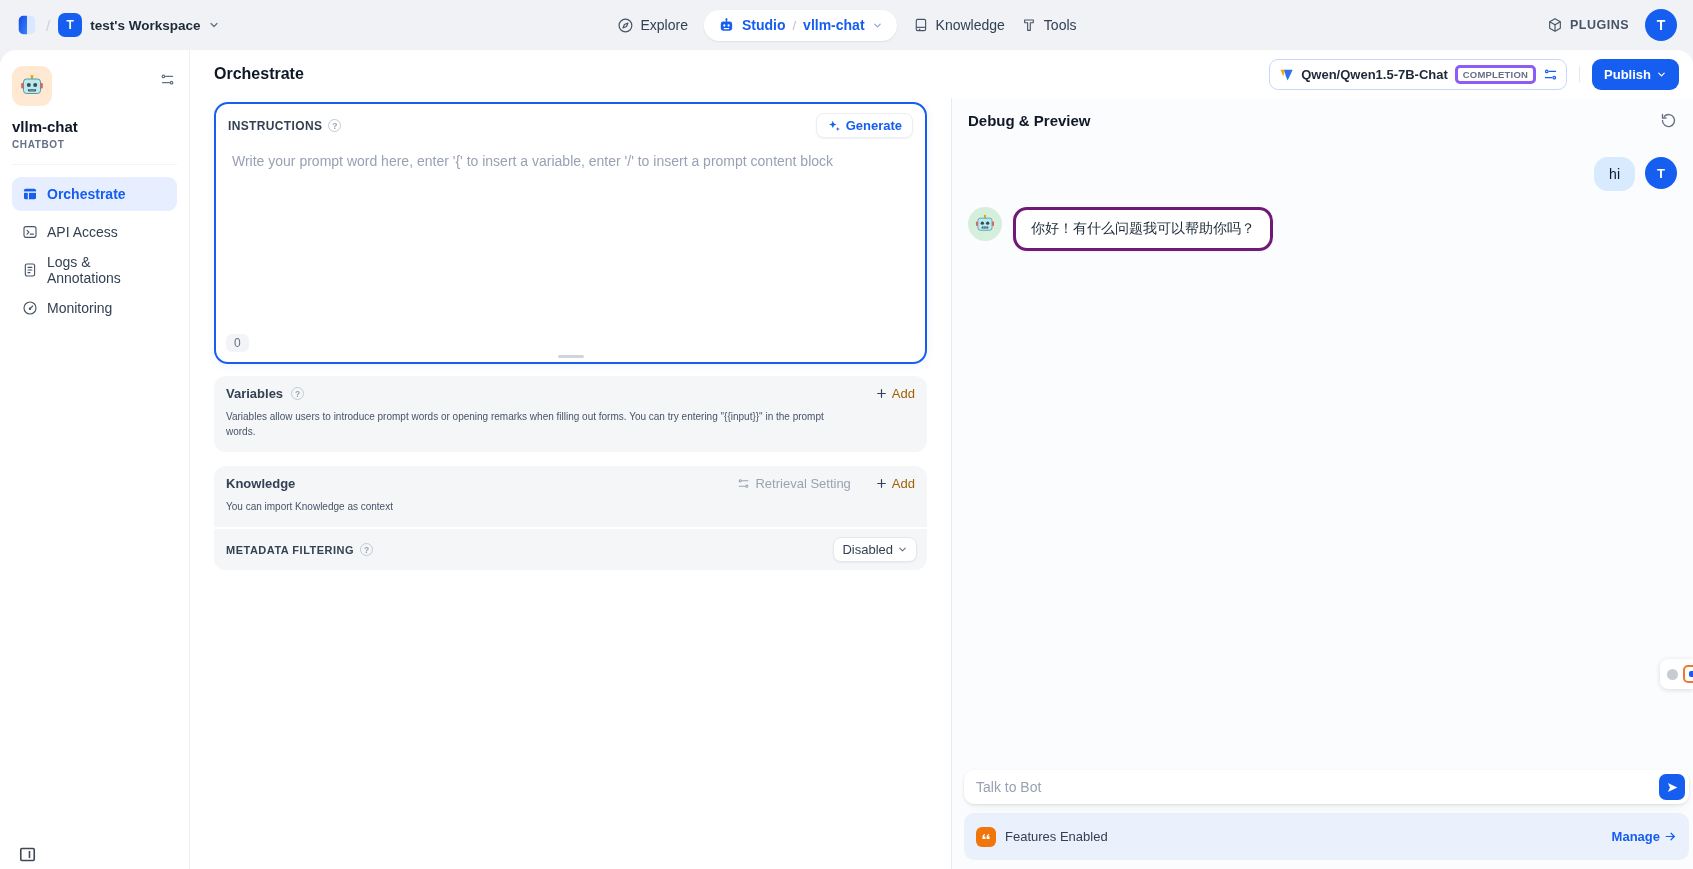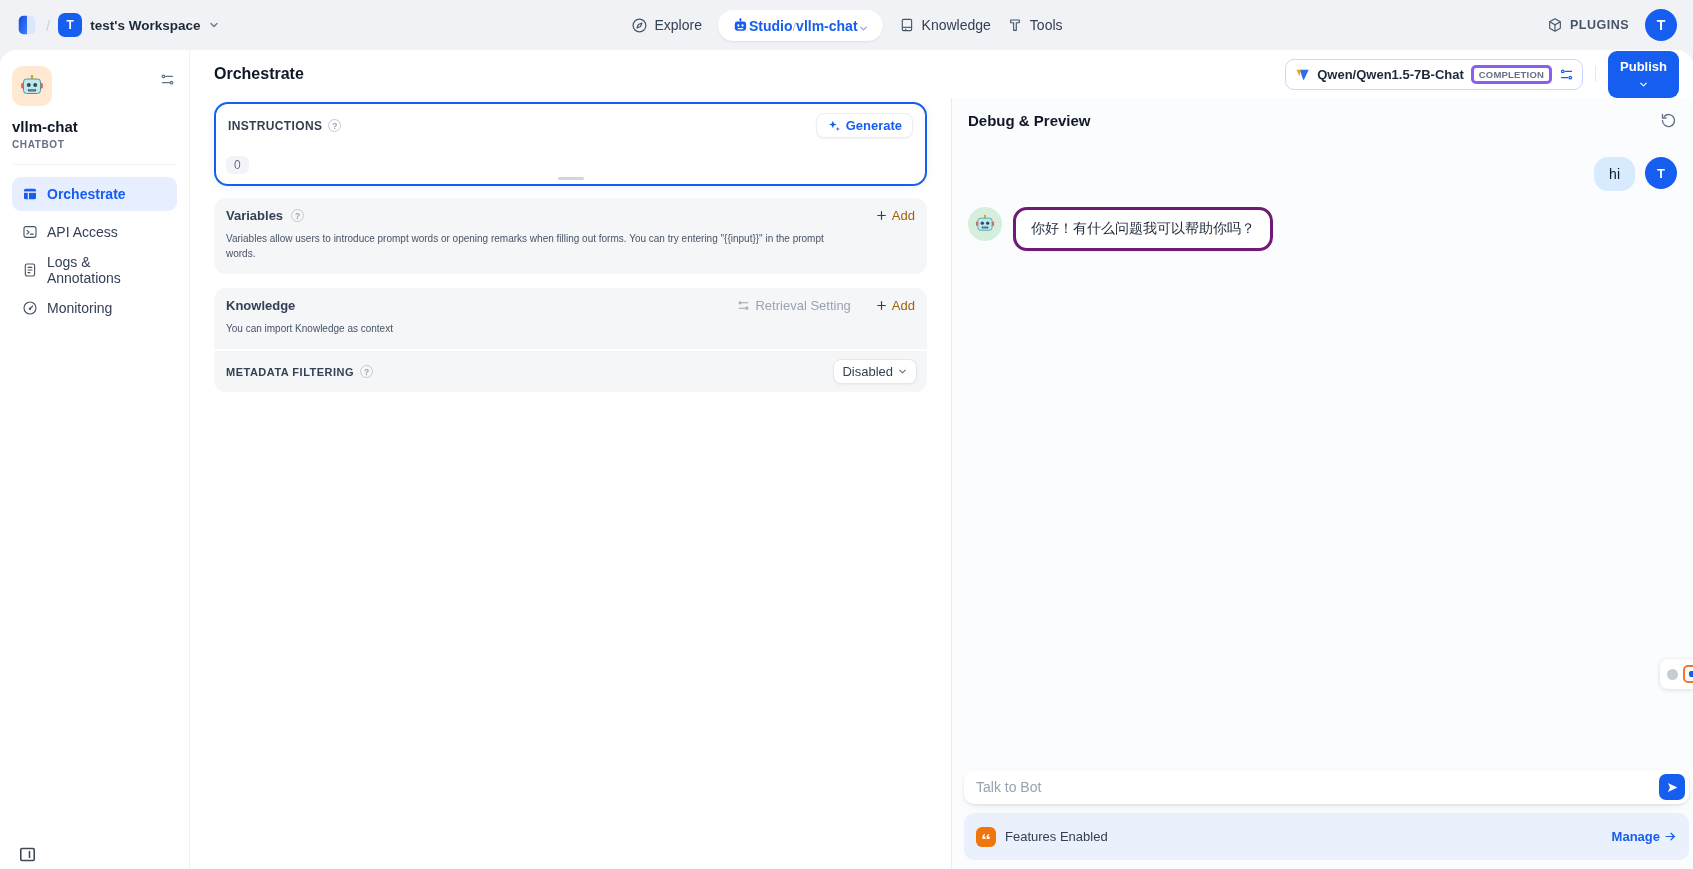--- a/index.html
+++ b/index.html
@@ -8,21 +8,21 @@
   .page { position:relative; width:1693px; height:869px; }
 
   
   .top-header { height:50px; display:flex; align-items:center; padding:0 16px; position:relative; }
   .hdr-left { display:flex; align-items:center; gap:8px; }
   .hdr-slash { color:#cdd3dc; font-size:15px; }
   .ws-avatar { width:24px; height:24px; border-radius:7px; background:#155eef; color:#fff; font-size:12px; font-weight:700; display:flex; align-items:center; justify-content:center; }
   .ws-name { font-size:13.5px; font-weight:600; color:#1d2939; }
   .hdr-center { position:absolute; left:50%; top:0; height:50px; transform:translateX(-50%); display:flex; align-items:center; gap:16px; }
   .nav-item { display:flex; align-items:center; gap:7px; font-size:14px; font-weight:500; color:#344054; cursor:pointer; }
-  .studio-pill { background:#fff; border-radius:999px; padding:7px 14px; display:flex; align-items:flex-end; box-shadow:0 1px 2px rgba(16,24,40,.08); }
+  .studio-pill { background:#fff; border-radius:999px; padding:7px 14px; display:flex; align-items:center; gap:7px; box-shadow:0 1px 2px rgba(16,24,40,.08); }
   .studio-pill .lbl { color:#155eef; font-size:14px; font-weight:600; }
   .studio-pill .sep { color:#b9c0cc; font-size:13px; }
   .hdr-right { margin-left:auto; display:flex; align-items:center; gap:16px; }
   .plugins { display:flex; align-items:center; gap:7px; font-size:12.5px; font-weight:600; letter-spacing:.04em; color:#475467; cursor:pointer; }
   .user-avatar { width:32px; height:32px; border-radius:50%; background:#155eef; color:#fff; font-size:14px; font-weight:600; display:flex; align-items:center; justify-content:center; cursor:pointer; }
 
   
   .content { height:819px; background:#fff; border-radius:16px 16px 0 0; display:flex; overflow:hidden; position:relative; }
 
   
@@ -37,21 +37,21 @@
 
   
   .mainwrap { flex:1; display:flex; flex-direction:column; min-width:0; }
   .topbar { height:48px; display:flex; align-items:center; padding:0 8px 0 24px; gap:12px; background:#fff; }
   .page-title { font-size:16px; font-weight:600; color:#101828; }
   .topbar-spacer { flex:1; }
   .model-pill { display:flex; align-items:center; gap:7px; border:1px solid #c7d7fe; background:#fff; border-radius:9px; padding:5px 8px 5px 9px; cursor:pointer; }
   .model-name { font-size:13px; font-weight:600; color:#1d2939; }
   .mode-badge { border:3px solid #8b5cf6; border-radius:5px; padding:1px 5px; font-size:9.5px; font-weight:600; color:#667085; letter-spacing:.02em; }
   .top-vdiv { width:1px; height:16px; background:#e4e7ec; }
-  .publish-btn { background:#155eef; color:#fff; border:none; border-radius:9px; padding:8px 12px; font-size:13px; font-weight:600; display:flex; align-items:center; gap:5px; cursor:pointer; font-family:inherit;flex-direction:column; }
+  .publish-btn { background:#155eef; color:#fff; border:none; border-radius:9px; padding:8px 12px; font-size:13px; font-weight:600; display:flex; align-items:center; gap:5px; cursor:pointer; font-family:inherit; }
 
   .cols { flex:1; display:flex; min-height:0; }
 
   
   .orch-col { width:762px; flex-shrink:0; border-right:1px solid #e9ecef; padding:4px 24px 12px; overflow:hidden; }
 
   .instructions-panel { border:2px solid #155eef; border-radius:14px; background:#fff; box-shadow:0 2px 10px rgba(21,94,239,.07); }
   .inst-head { display:flex; align-items:center; gap:6px; padding:9px 12px; border-radius:12px 12px 0 0; }
   .inst-title { font-size:12px; font-weight:700; letter-spacing:.03em; color:#344054; }
   .help-icon { width:13px; height:13px; border:1px solid #c3cad4; border-radius:50%; color:#98a2b3; font-size:8.5px; font-weight:700; display:inline-flex; align-items:center; justify-content:center; flex-shrink:0; }
@@ -286,20 +286,23 @@
               <span class="inst-title">INSTRUCTIONS</span>
               <span class="help-icon">?</span>
               <button class="generate-btn">
                 <svg width="14" height="14" viewBox="0 0 24 24">
                     <path d="M10 3l1.8 4.7L16.5 9.5l-4.7 1.8L10 16l-1.8-4.7L3.5 9.5l4.7-1.8z" fill="#155eef"></path>
                     <path d="M18.5 13.5l1 2.6 2.6 1-2.6 1-1 2.6-1-2.6-2.6-1 2.6-1z" fill="#155eef"></path>
                   </svg>
                 <span>Generate</span>
               </button>
             </div>
+            <div class="inst-body">
+              <textarea class="inst-textarea" placeholder="Write your prompt word here, enter '{' to insert a variable, enter '/' to insert a prompt content block" style=""></textarea>
+            </div>
             <div class="inst-foot">
               <span class="char-count">0</span>
               <span class="resize-handle"></span>
             </div>
           </div>
 
           <div class="section">
             <div class="section-head">
               <span class="section-title">Variables</span>
               <span class="help-icon">?</span>

